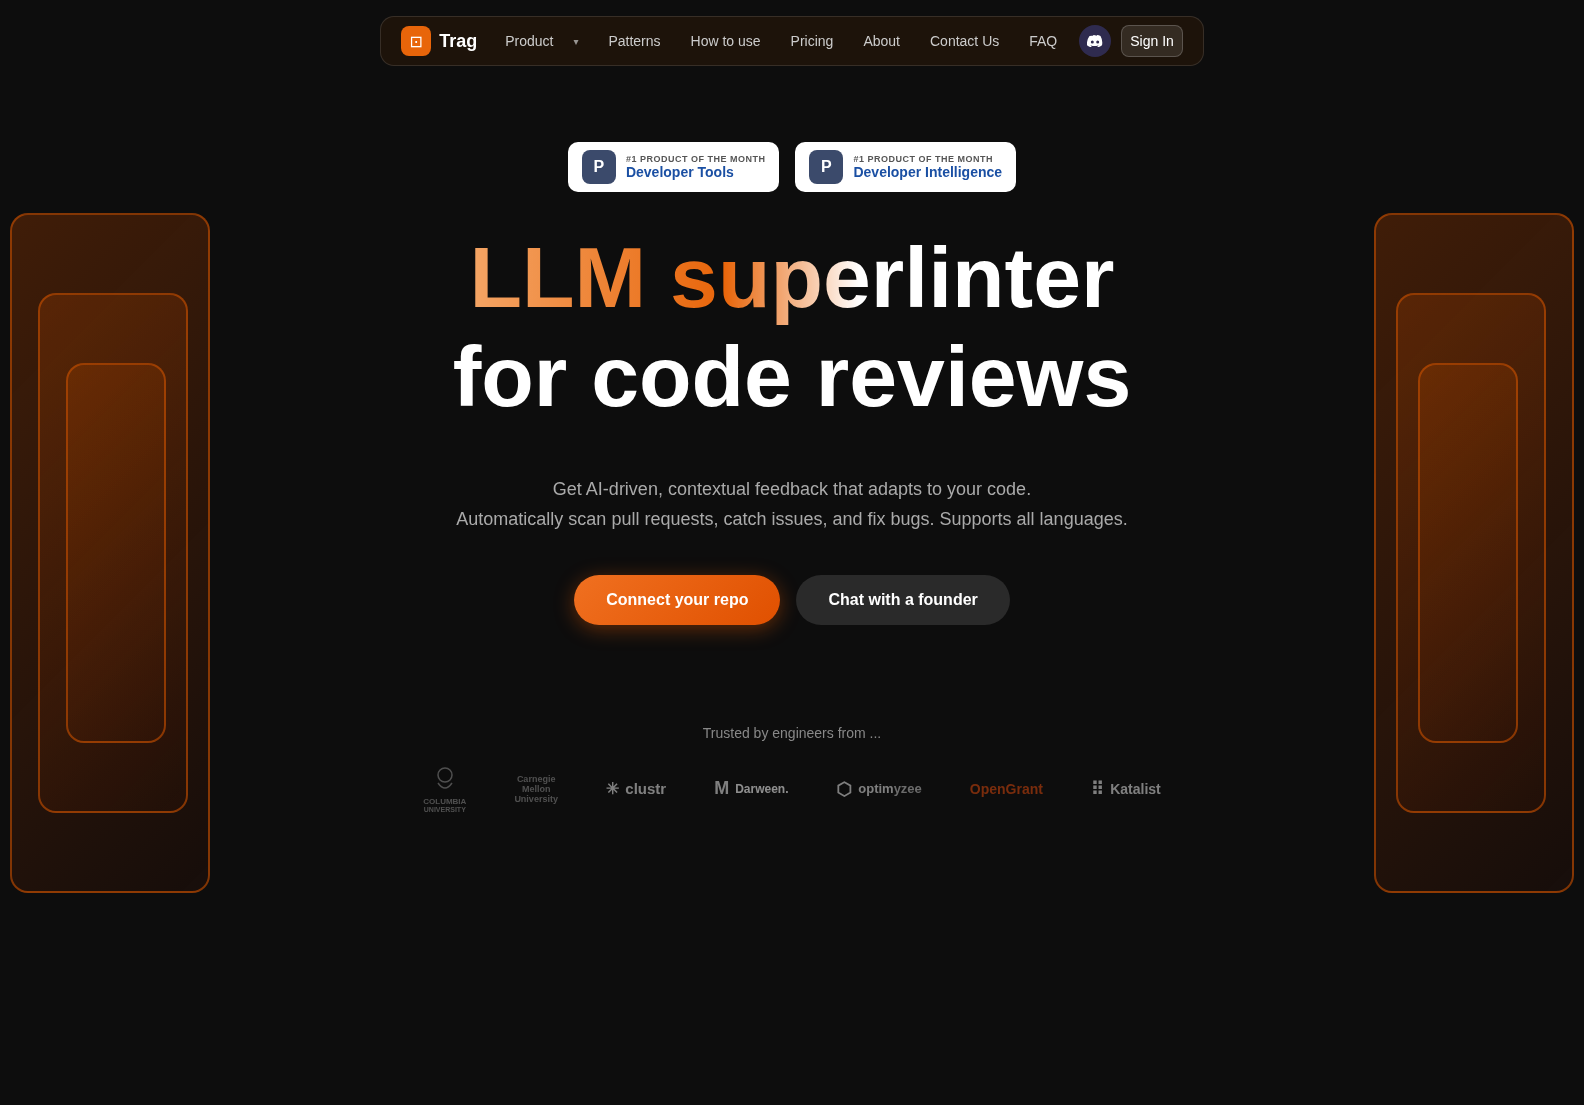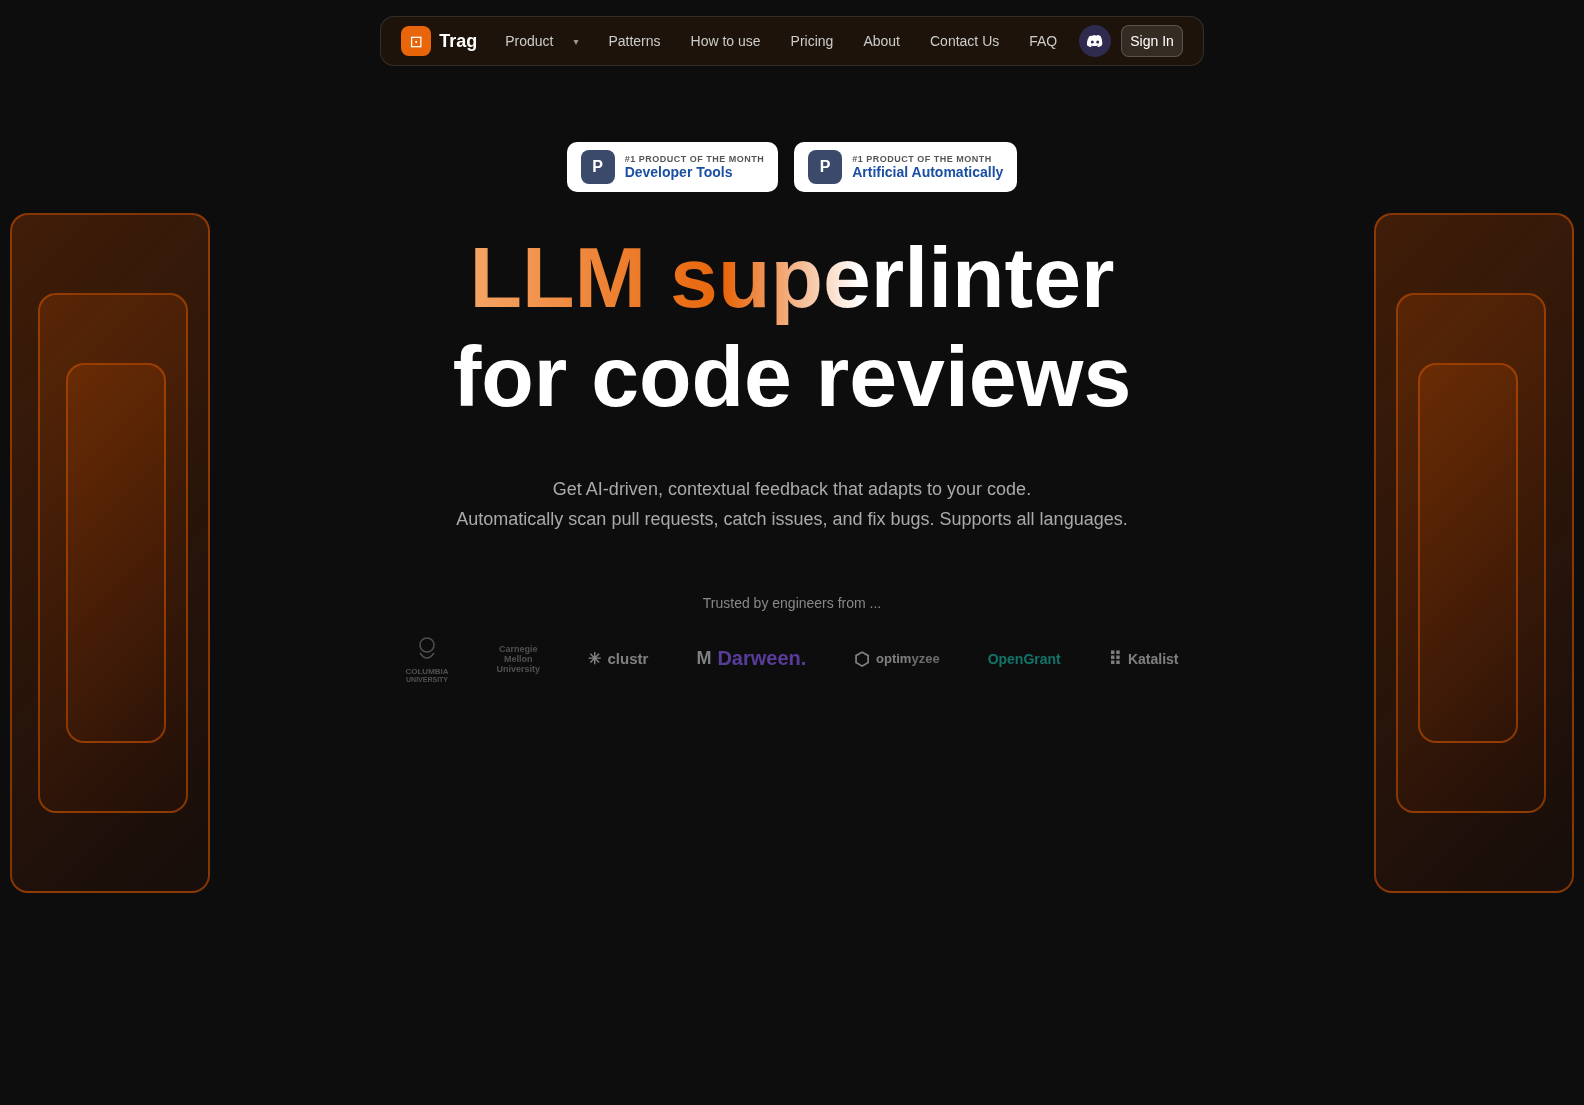--- a/index.html
+++ b/index.html
@@ -399,35 +399,39 @@
       <div class="badge-icon">P</div>
       <div class="badge-text">
         <span class="badge-label">#1 PRODUCT OF THE MONTH</span>
         <span class="badge-title">Developer Tools</span>
       </div>
     </div>
     <div class="badge">
       <div class="badge-icon">P</div>
       <div class="badge-text">
         <span class="badge-label">#1 PRODUCT OF THE MONTH</span>
-        <span class="badge-title">Artificial Automatically</span>
+        <span class="badge-title">Developer Intelligence</span>
       </div>
     </div>
   </div>
 
   <h1 class="hero-heading">
     <span class="hero-line1">LLM superlinter</span>
     <span class="hero-line2">for code reviews</span>
   </h1>
 
   <p class="hero-sub">
     <span>Get AI-driven, contextual feedback that adapts to your code.</span><br>
     <span>Automatically scan pull requests, catch issues, and fix bugs. Supports all languages.</span>
   </p>
 
+  <div class="cta-row">
+    <button class="btn-primary">Connect your repo</button>
+    <button class="btn-secondary">Chat with a founder</button>
+  </div>
 
 </main>
 
 <section class="trusted-section">
   <p class="trusted-label">Trusted by engineers from ...</p>
   <div class="trusted-logos">
 
     <div class="trusted-logo">
       <div class="columbia-logo">
         <svg viewBox="0 0 30 30" fill="none">
@@ -447,30 +451,30 @@
       </div>
     </div>
 
     <div class="trusted-logo">
       <span style="font-size:16px;">✳</span>
       <span style="font-size:15px;font-weight:700;color:#ccc;">clustr</span>
     </div>
 
     <div class="trusted-logo">
       <span style="font-size:18px;font-weight:800;color:#ccc;">M</span>
-      <span style="font-size:20px;font-weight:600;color:#8b5cf6;">Darween.</span>
+      <span style="font-size:12px;font-weight:600;color:#e5e5e5;">Darween.</span>
     </div>
 
     <div class="trusted-logo">
       <span style="font-size:18px;">⬡</span>
       <span style="font-size:13px;font-weight:600;color:#ccc;">optim<span style="color:#aaa;">yzee</span></span>
     </div>
 
     <div class="trusted-logo">
-      <span style="font-size:14px;color:#14b8a6;font-weight:600;">OpenGrant</span>
+      <span style="font-size:14px;color:#c2410c;font-weight:600;">OpenGrant</span>
     </div>
 
     <div class="trusted-logo">
       <span style="font-size:18px;color:#ccc;">⠿</span>
       <span style="font-size:14px;font-weight:600;color:#ccc;">Katalist</span>
     </div>
   </div>
 </section>
 
 </body></html>

